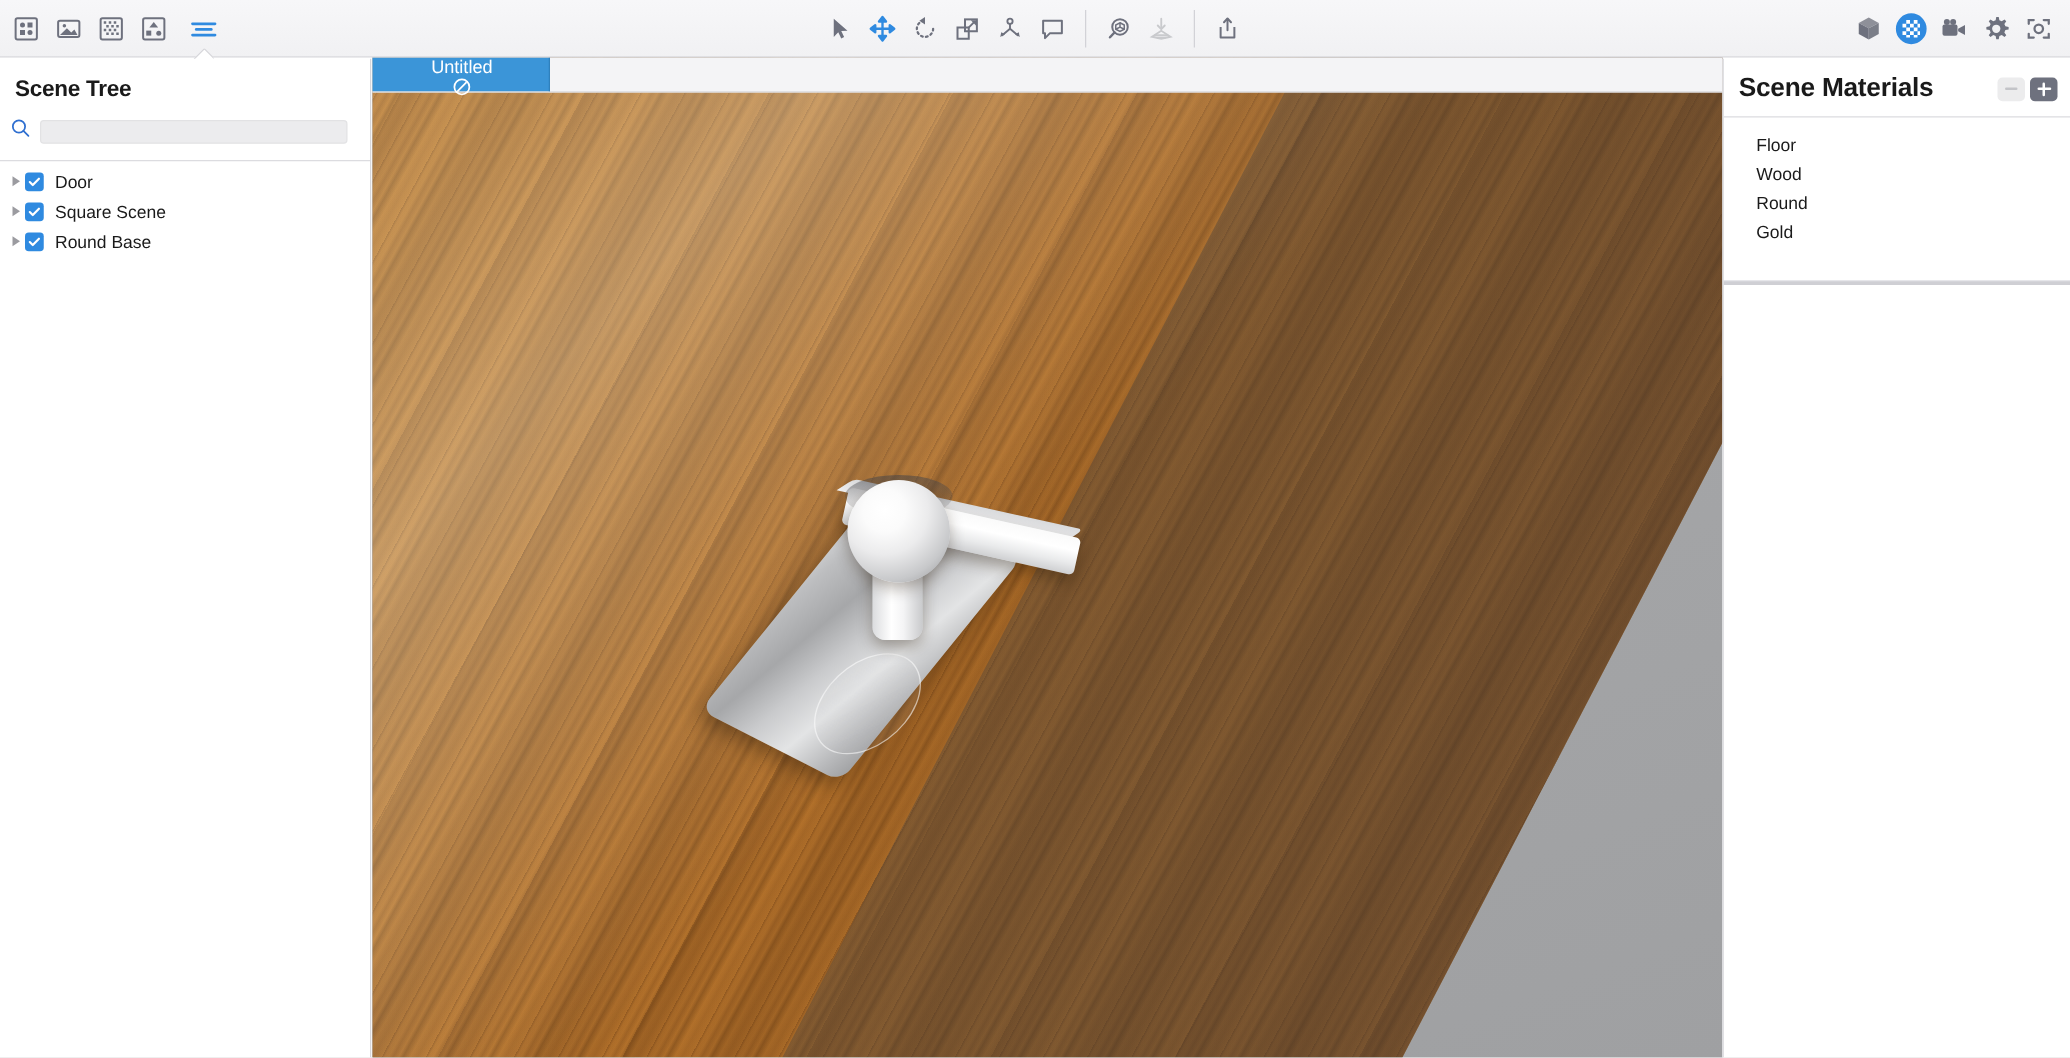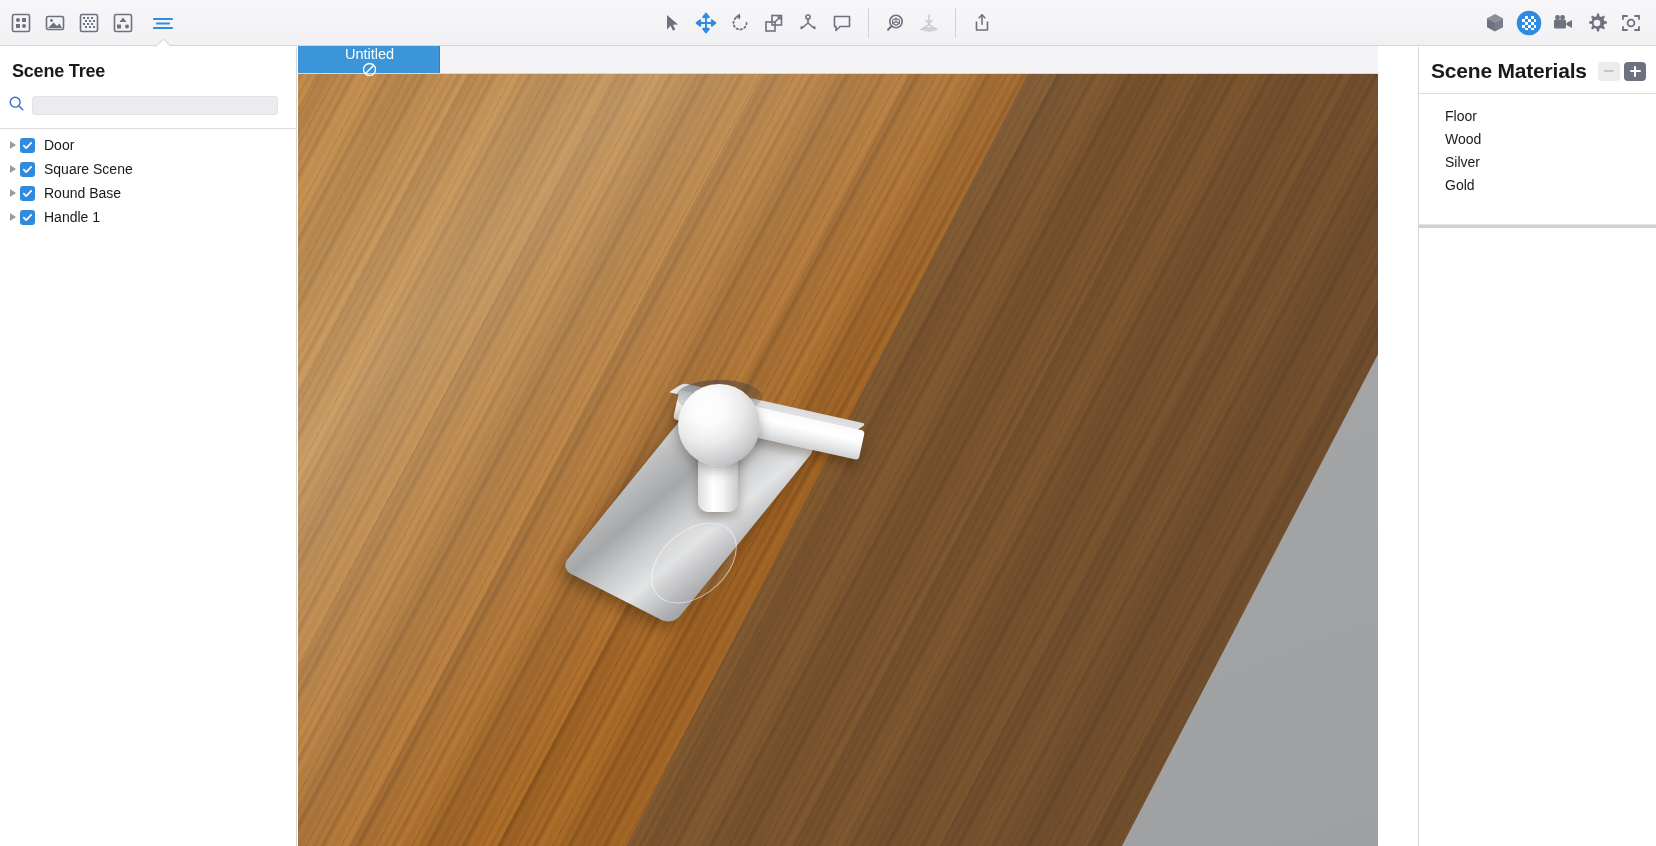--- a/index.html
+++ b/index.html
@@ -361,21 +361,21 @@
     justify-content: center;
     cursor: pointer;
     flex: 0 0 auto;
   }
   .tree-label { white-space: nowrap; }
 
   
   .scene-materials {
     position: absolute;
     top: 47px; right: 0;
-    width: 238px; height: 799px;
+    width: 278px; height: 799px;
     background: #ffffff;
     border-left: 1px solid #d6d6da;
     box-sizing: border-box;
     z-index: 30;
   }
   .sm-head {
     display: flex;
     align-items: center;
     justify-content: space-between;
     padding: 12px 10px 10px 12px;
@@ -729,31 +729,20 @@
           <span class="disclosure">
             <span class="tri"></span>
           </span>
           <span class="cbox">
             <svg width="11" height="11" viewBox="0 0 12 12">
               <path d="M2 6.2 L4.6 8.8 L10 3.2" fill="none" stroke="#ffffff" stroke-width="1.9" stroke-linecap="round" stroke-linejoin="round"></path>
             </svg>
           </span>
           <span class="tree-label">Round Base</span>
         </div>
-        <div class="tree-row">
-          <span class="disclosure">
-            <span class="tri"></span>
-          </span>
-          <span class="cbox">
-            <svg width="11" height="11" viewBox="0 0 12 12">
-              <path d="M2 6.2 L4.6 8.8 L10 3.2" fill="none" stroke="#ffffff" stroke-width="1.9" stroke-linecap="round" stroke-linejoin="round"></path>
-            </svg>
-          </span>
-          <span class="tree-label">Handle 1</span>
-        </div>
       </div>
   </div>
 
   <div class="scene-materials">
     <div class="sm-head">
       <span class="sm-title">Scene Materials</span>
       <span class="sm-actions">
         <span class="pm-btn pm-minus">
           <span class="pm-bar dim"></span>
         </span>
@@ -763,21 +752,21 @@
       </span>
     </div>
     <div class="mat-list" id="mat-list">
         <div class="mat-row">
           <span>Floor</span>
         </div>
         <div class="mat-row">
           <span>Wood</span>
         </div>
         <div class="mat-row">
-          <span>Silver</span>
+          <span>Round</span>
         </div>
         <div class="mat-row">
           <span>Gold</span>
         </div>
       </div>
     <div class="sm-footdiv"></div>
   </div>
 
 </div>
 

